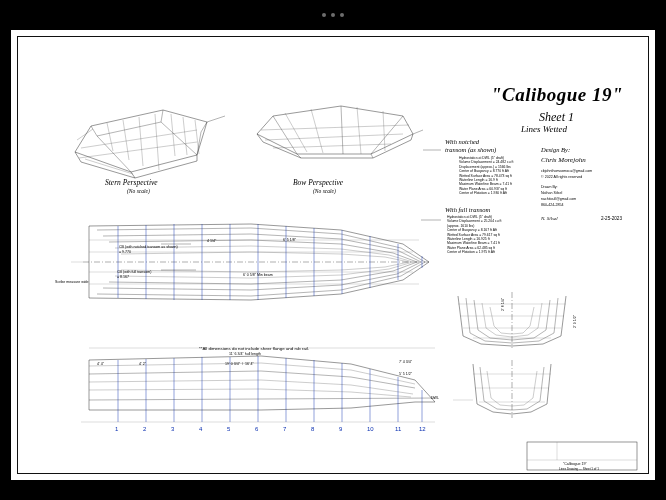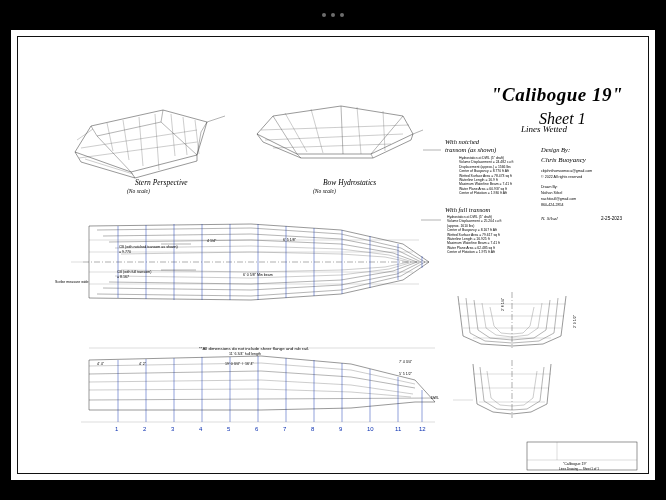--- a/index.html
+++ b/index.html
@@ -9,23 +9,23 @@
 
   .dots{position:absolute;top:8px;left:0;width:666px;height:14px;display:flex;align-items:center;justify-content:center;gap:5px;}
   .dots i{display:block;width:4px;height:4px;border-radius:50%;background:#6d6d6d;}
 
   .sheet{position:absolute;left:11px;top:30px;width:644px;height:450px;background:#fff;}
   .border{position:absolute;left:6px;top:6px;right:6px;bottom:6px;border:1px solid #111;}
 
   .lbl{position:absolute;white-space:pre;color:#000;}
 
   .title{font-family:"Liberation Serif",serif;font-style:italic;font-weight:bold;font-size:19px;letter-spacing:.5px;}
-  .sub1{font-family:"Liberation Serif",serif;font-style:italic;font-size:16px;}
+  .sub1{font-family:"Liberation Serif",serif;font-style:italic;font-size:12px;}
   .sub2{font-family:"Liberation Serif",serif;font-style:italic;font-size:9px;}
-  .cap{font-family:"Liberation Serif",serif;font-style:italic;font-size:7.5px;margin-left:30px;}
+  .cap{font-family:"Liberation Serif",serif;font-style:italic;font-size:7.5px;}
   .capsm{font-family:"Liberation Serif",serif;font-style:italic;font-size:5.5px;}
   .hdr{font-family:"Liberation Serif",serif;font-style:italic;font-size:6.5px;}
   .tiny{font-size:3.4px;line-height:4.4px;font-family:"Liberation Sans",sans-serif;}
   .tiny2{font-size:3.6px;line-height:4.8px;font-family:"Liberation Sans",sans-serif;}
   .dim{font-size:3.6px;font-family:"Liberation Sans",sans-serif;}
   .stn{font-size:6px;font-family:"Liberation Sans",sans-serif;color:#0a2fb0;}
   .note{font-size:4.4px;font-family:"Liberation Sans",sans-serif;}
   .sig{font-family:"Liberation Serif",serif;font-style:italic;font-size:5px;}
 
   svg{position:absolute;left:0;top:0;overflow:visible;}
@@ -148,32 +148,32 @@
         <path class="thin" d="M516 430 L626 430 M546 412 L546 430"></path>
       </g>
     </svg>
 
     <div class="lbl title" style="left:480px;top:54px;">"Calibogue 19"</div>
     <div class="lbl sub1" style="left:528px;top:80px;">Sheet 1</div>
     <div class="lbl sub2" style="left:510px;top:94px;">Lines Wetted</div>
 
     <div class="lbl cap" style="left:94px;top:148px;">Stern Perspective</div>
     <div class="lbl capsm" style="left:116px;top:158px;">(No scale)</div>
-    <div class="lbl cap" style="left:282px;top:148px;">Bow Hydrostatics</div>
+    <div class="lbl cap" style="left:282px;top:148px;">Bow Perspective</div>
     <div class="lbl capsm" style="left:302px;top:158px;">(No scale)</div>
 
     <div class="lbl hdr" style="left:434px;top:108px;line-height:8px;">With notched
 transom (as shown)</div>
     <div class="lbl tiny" style="left:448px;top:126px;" id="nb"><div>Hydrostatics at DWL (5" draft)</div><div>Volume Displacement = 24.482 cu ft</div><div>Displacement (approx.) = 1566 lbs</div><div>Center of Buoyancy = 8.770 ft Aft</div><div>Wetted Surface Area = 78.473 sq ft</div><div>Waterline Length = 16.9 ft</div><div>Maximum Waterline Beam = 7.41 ft</div><div>Water Plane Area = 60.937 sq ft</div><div>Center of Flotation = 1.930 ft Aft</div></div>
 
     <div class="lbl hdr" style="left:434px;top:176px;">With full transom</div>
     <div class="lbl tiny" style="left:436px;top:185px;" id="fb"><div>Hydrostatics at DWL (5" draft)</div><div>Volume Displacement = 25.204 cu ft</div><div>(approx. 1610 lbs)</div><div>Center of Buoyancy = 8.167 ft Aft</div><div>Wetted Surface Area = 79.617 sq ft</div><div>Waterline Length = 16.925 ft</div><div>Maximum Waterline Beam = 7.41 ft</div><div>Water Plane Area = 62.485 sq ft</div><div>Center of Flotation = 1.975 ft Aft</div></div>
 
     <div class="lbl hdr" style="left:530px;top:116px;">Design By:</div>
-    <div class="lbl sub2" style="left:530px;top:126px;font-size:7px;">Chris Buoyancy</div>
+    <div class="lbl sub2" style="left:530px;top:126px;font-size:7px;">Chris Morejohn</div>
     <div class="lbl tiny2" style="left:530px;top:139px;">cbjohnthomasmoca@gmail.com</div>
     <div class="lbl tiny2" style="left:530px;top:145px;">© 2022 All rights reserved</div>
     <div class="lbl tiny2" style="left:530px;top:155px;">Drawn By:</div>
     <div class="lbl tiny2" style="left:530px;top:161px;">Nathan Silsel</div>
     <div class="lbl tiny2" style="left:530px;top:167px;">nachitoull@gmail.com</div>
     <div class="lbl tiny2" style="left:530px;top:173px;">860-424-2854</div>
     <div class="lbl sig" style="left:530px;top:186px;">N. Silsel</div>
     <div class="lbl tiny2" style="left:590px;top:187px;font-size:4.6px;">2-25-2023</div>
 
     <div class="lbl tiny2" style="left:108px;top:215px;line-height:5px;">CB (with notched transom as shown)

